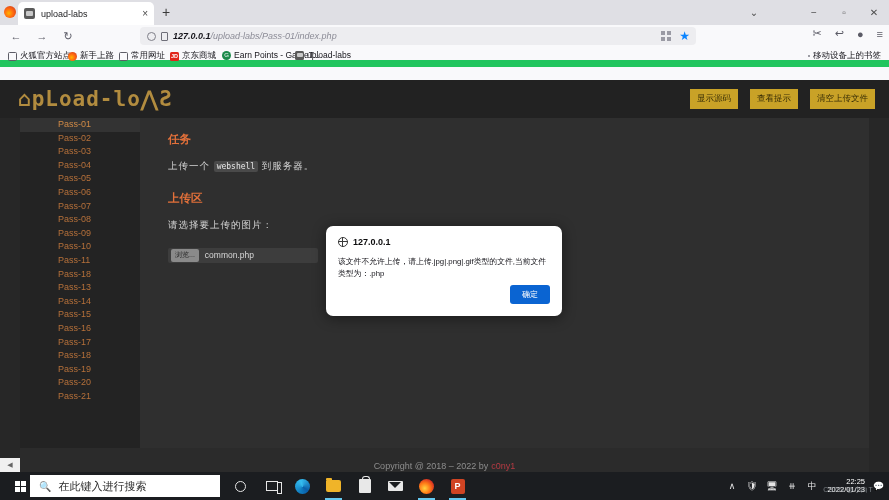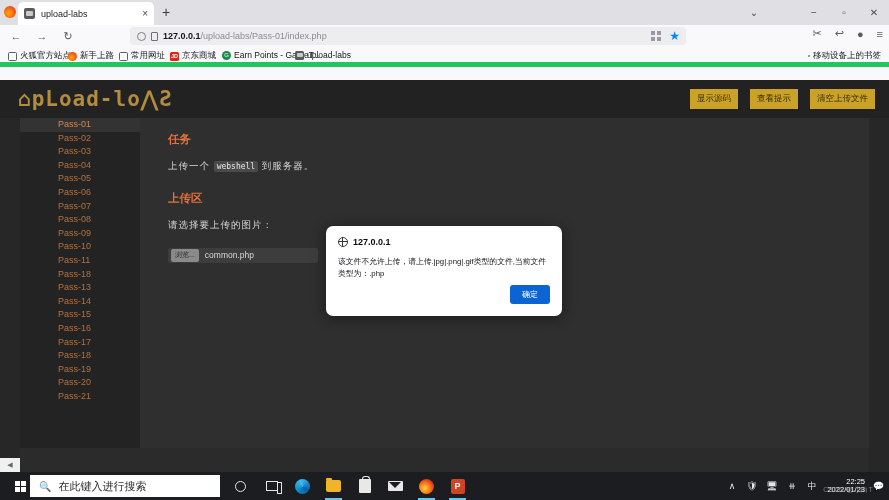--- a/index.html
+++ b/index.html
@@ -39,42 +39,42 @@
   .wincontrols { position:absolute; right:0; top:0; height:25px; display:flex; }
   .wc { width:30px; height:25px; display:flex; align-items:center; justify-content:center;
         font-size:10px; color:#4d4d4d; }
   .wc.tabs-chevron { width:34px; margin-right:28px; }
 
   .navbar { position:relative; height:22px; background:#f9f9fb; }
   .navicon { position:absolute; top:3px; width:16px; height:16px;
              display:flex; align-items:center; justify-content:center;
              font-size:11px; color:#5b5b66; }
   .urlbar {
-    position:absolute; left:130px; top:2px; width:556px; height:18px;
+    position:absolute; left:140px; top:2px; width:556px; height:18px;
     background:#ededf0; border-radius:4px;
-    display:flex; align-items:center; gap:5px; padding:0 7px;
+    display:flex; align-items:center; gap:5px; padding:0 7px;font-style:italic;
   }
   .shield { width:9px; height:9px; border:1.2px solid #7f7f88; border-radius:50%; flex:0 0 auto; }
   .pagedoc { width:7px; height:9px; border:1.2px solid #6e6e78; border-radius:1px; flex:0 0 auto;}
   .url { font-size:9px; white-space:nowrap; overflow:hidden; }
   .url .host { color:#15141a; font-weight:bold; }
   .url .path { color:#8b8b96; }
   .url-right { position:absolute; right:0; top:0; height:18px; display:flex; align-items:center; gap:8px; padding-right:6px; }
   .grid-icon { width:10px; height:10px;
     background:
       linear-gradient(#9a9aa4,#9a9aa4) 0 0/4px 4px no-repeat,
       linear-gradient(#9a9aa4,#9a9aa4) 6px 0/4px 4px no-repeat,
       linear-gradient(#9a9aa4,#9a9aa4) 0 6px/4px 4px no-repeat,
       linear-gradient(#9a9aa4,#9a9aa4) 6px 6px/4px 4px no-repeat;
   }
   .star { font-size:12px; color:#0a84ff; line-height:10px; }
   .navright { position:absolute; right:6px; top:2px; display:flex; align-items:center; gap:13px; }
   .navright span { font-size:11px; color:#5b5b66; }
 
-  .bookmarks { position:relative; height:20px; background:#f9f9fb; border-bottom:5px solid #22c55e; }
+  .bookmarks { position:relative; height:20px; background:#f9f9fb; border-bottom:7px solid #22c55e; }
   .bm { position:absolute; top:3px; display:flex; align-items:center; gap:3px; font-size:8.5px; color:#15141a; white-space:nowrap; }
   .bm .bico { width:9px; height:9px; flex:0 0 auto; }
   .bico.folder { border:1.1px solid #5d5d66; border-radius:1.5px; }
   .bico.ff { border-radius:50%; background:radial-gradient(circle at 40% 60%, #ffb300 0%, #ff6611 45%, #c3331f 100%); }
   .bico.jd { background:#e1251b; border-radius:1.5px; color:#fff; font-size:5.5px; text-align:center; line-height:9px; font-weight:bold; }
   .bico.gt { border-radius:50%; background:#1b8a4b; color:#fff; font-size:6px; text-align:center; line-height:9px; }
   .bico.ul { background:#5a5a5a; border-radius:1.5px; position:relative; }
   .bico.ul::after{ content:""; position:absolute; left:1.5px; top:2.5px; width:6px; height:4px; background:#c9c9c9; border-radius:1px;}
   .bm-right { position:absolute; right:8px; top:3px; display:flex; align-items:center; gap:3px; font-size:8.5px; color:#15141a; }
 
@@ -325,20 +325,24 @@
               <div class="upload-row">
                 <div class="file-input">
                   <span class="browse-btn">浏览...</span>
                   <span class="file-name">common.php</span>
                 </div>
                 <div class="upload-btn">上传</div>
               </div>
             </div>
           </div>
 
+          <div class="footer">
+            <span>Copyright @ 2018 – 2022 by</span>
+            <span class="author">c0ny1</span>
+          </div>
 
         </div>
       </div>
     </div>
 
     <div class="scrollbar-left">◀</div>
   </div>
 
   <div class="modal">
     <div class="modal-head">

